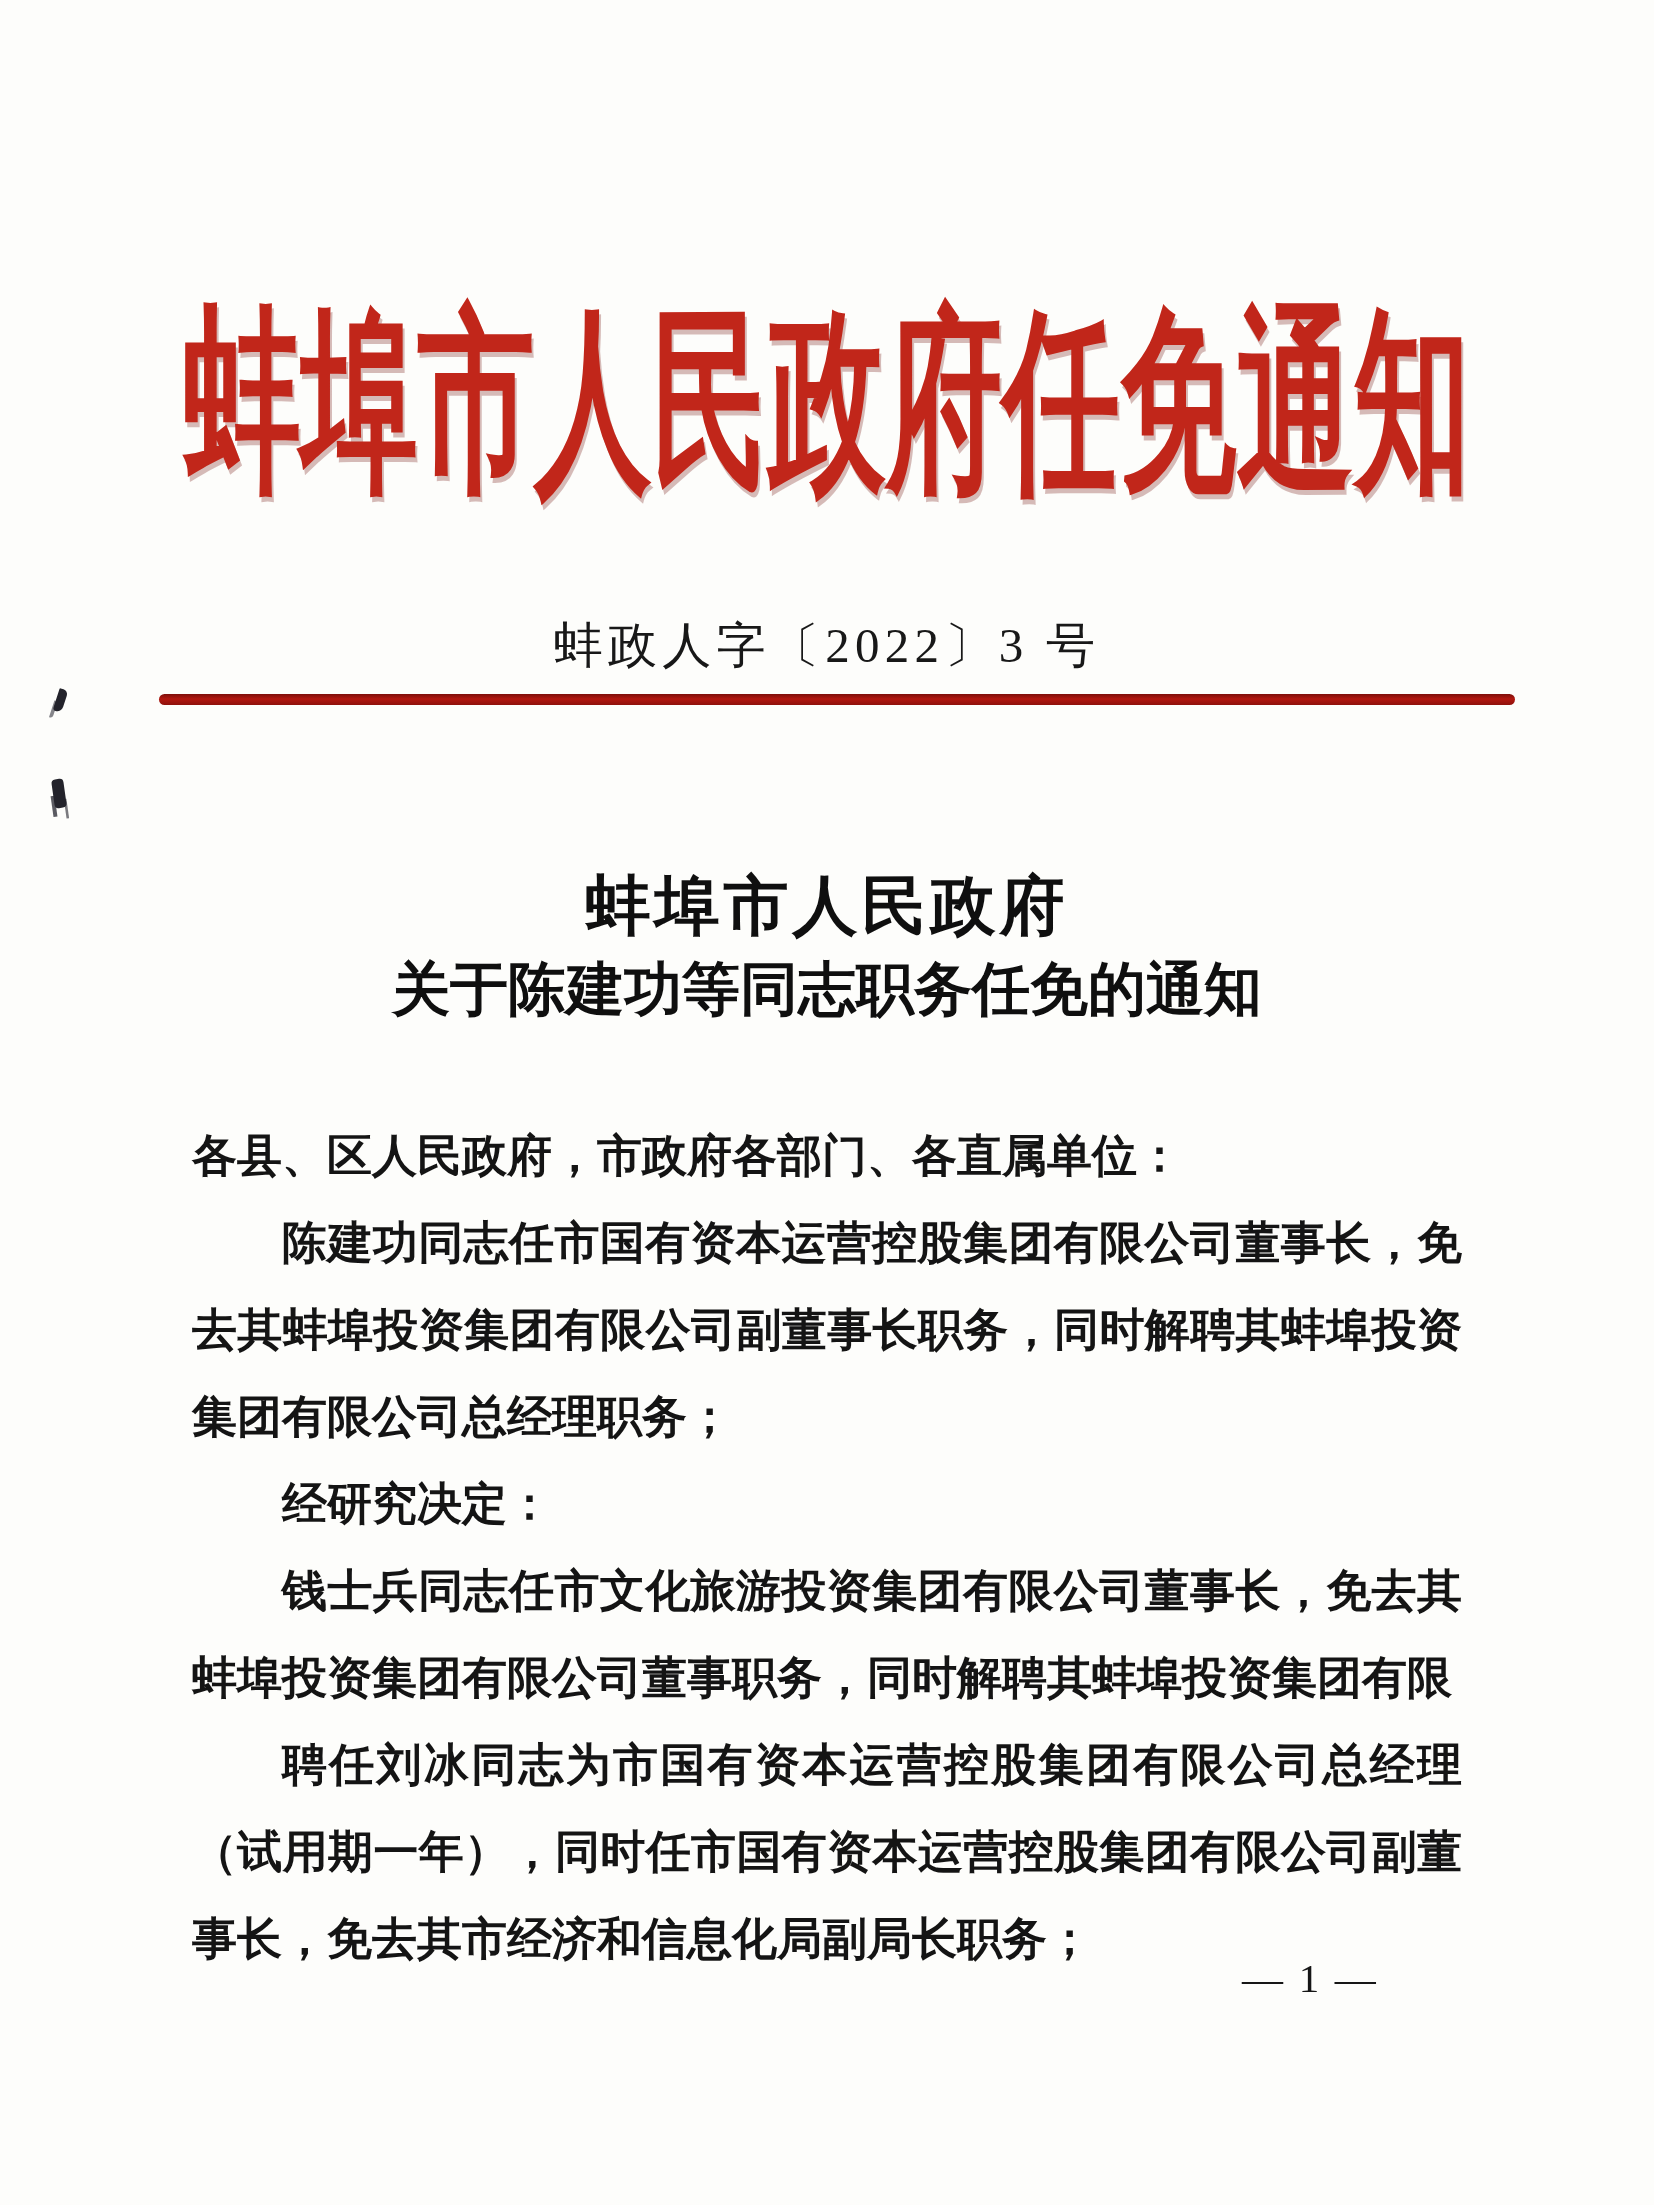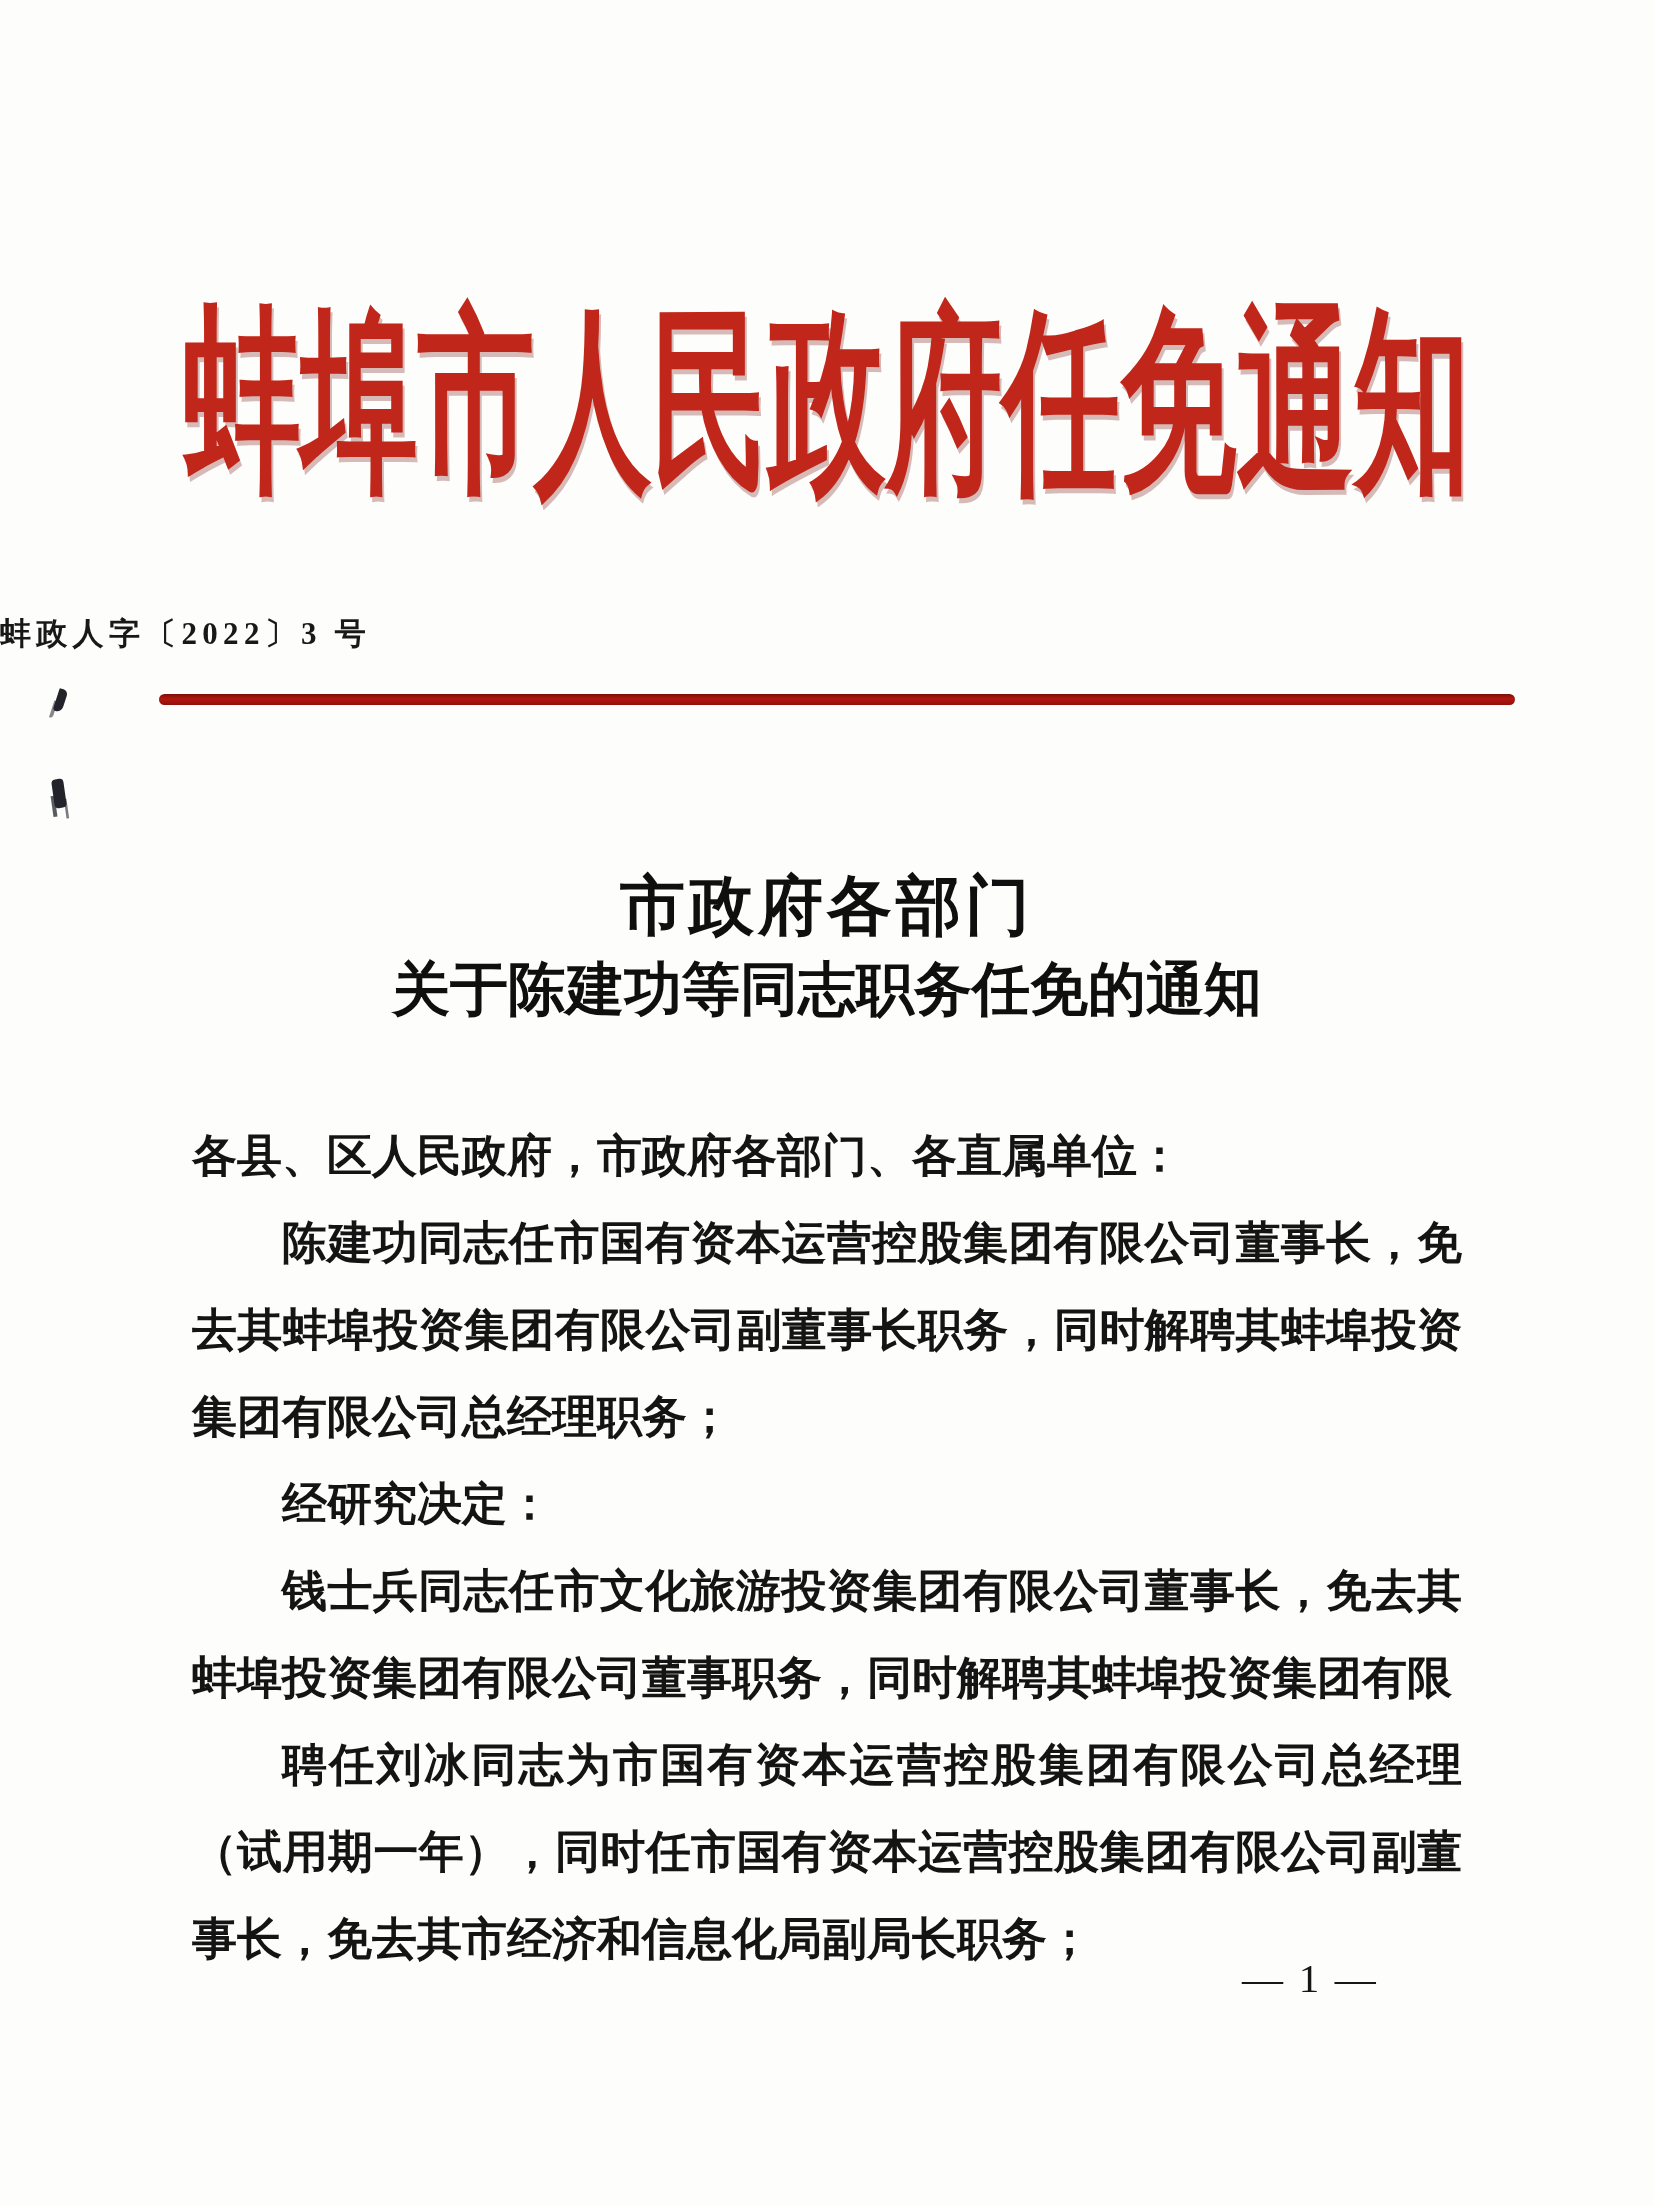--- a/index.html
+++ b/index.html
@@ -32,26 +32,25 @@
     white-space:nowrap;
     text-shadow:2px 2.7px 0 rgba(110,15,8,0.28);
     font-family:"Liberation Serif", serif;
   }
 
   
   .doc-number {
     position:absolute;
     top:613px; left:0;
     width:100%;
-    text-align:left;
-    font-size:31px;
+    text-align:center;
+    font-size:49px;
     letter-spacing:5.3px;
     color:#181818;
     font-family:"Liberation Serif", serif;
-    font-weight:bold;
   }
 
   
   .red-divider {
     position:absolute;
     top:694px;
     left:159px;
     width:1356px;
     height:10.7px;
     border-radius:6px;
@@ -130,21 +129,21 @@
 
   <div class="masthead">
     <span class="red-title">蚌埠市人民政府任免通知</span>
   </div>
 
   <div class="doc-number">蚌政人字〔2022〕3 号</div>
 
   <div class="red-divider"></div>
 
   <div class="notice-heading">
-    <div class="line1">市政府各部门</div>
+    <div class="line1">蚌埠市人民政府</div>
     <div class="line2">关于陈建功等同志职务任免的通知</div>
   </div>
 
   <div class="body-text">
     <p class="salutation">各县、区人民政府，市政府各部门、各直属单位：</p>
     <p>陈建功同志任市国有资本运营控股集团有限公司董事长，免去其蚌埠投资集团有限公司副董事长职务，同时解聘其蚌埠投资集团有限公司总经理职务；</p>
     <p>经研究决定：</p>
     <p>钱士兵同志任市文化旅游投资集团有限公司董事长，免去其蚌埠投资集团有限公司董事职务，同时解聘其蚌埠投资集团有限</p>
     <p>聘任刘冰同志为市国有资本运营控股集团有限公司总经理（试用期一年），同时任市国有资本运营控股集团有限公司副董事长，免去其市经济和信息化局副局长职务；</p>
   </div>

